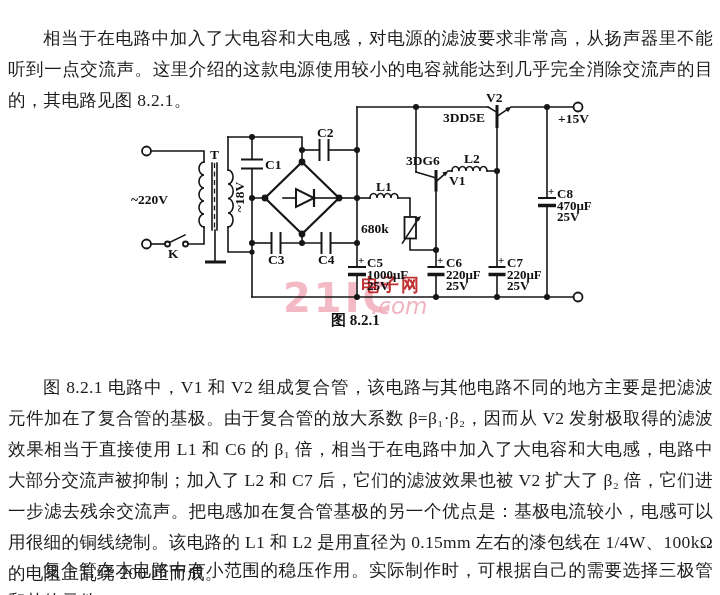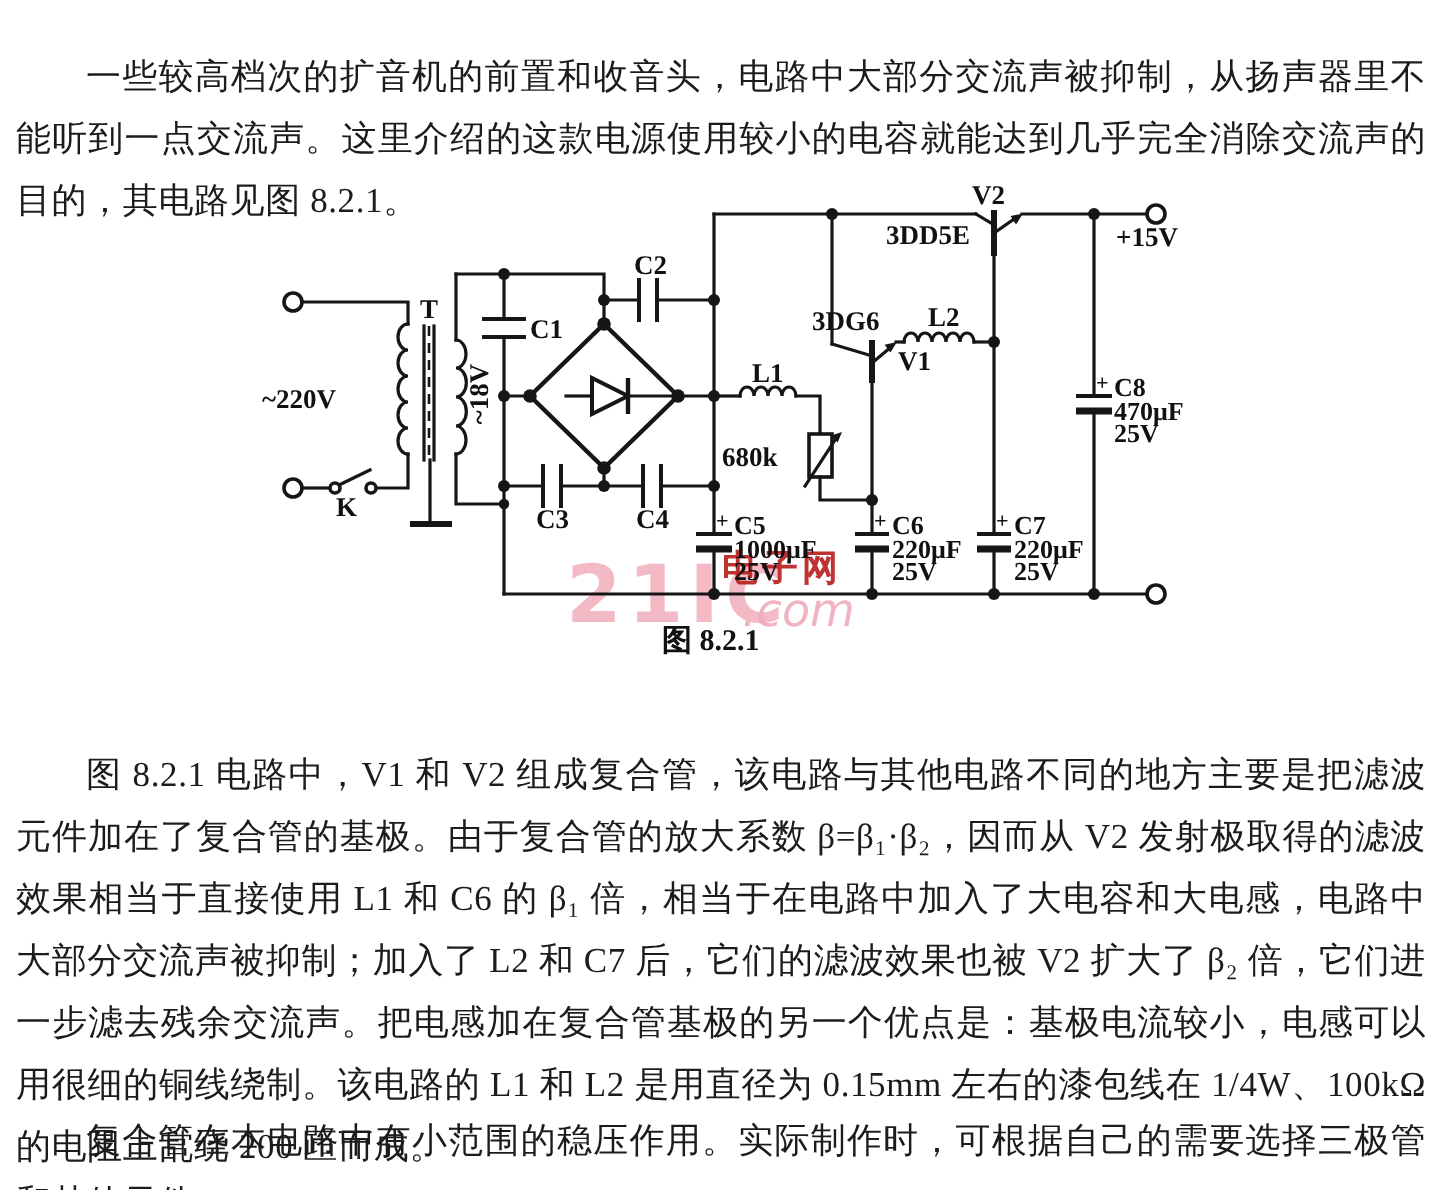--- a/index.html
+++ b/index.html
@@ -36,21 +36,21 @@
   .arrow{fill:#161616;stroke:none;}
   .terminal{fill:#ffffff;stroke:#161616;stroke-width:1.8;}
   .lbl{font-family:"Liberation Serif",serif;font-size:13.5px;font-weight:bold;fill:#111;}
   .lbl-sm{font-family:"Liberation Serif",serif;font-size:13px;font-weight:bold;fill:#111;}
   .plus{font-family:"Liberation Serif",serif;font-size:11px;font-weight:bold;fill:#111;}
   .cap-label{font-family:"Liberation Serif",serif;font-size:15px;font-weight:bold;fill:#111;}
 </style>
 </head>
 <body>
 
-<p class="para" id="p1">一些较高档次的扩音机的前置和收音头，电路中大部分交流声被抑制，从扬声器里不能听到一点交流声。这里介绍的这款电源使用较小的电容就能达到几乎完全消除交流声的目的，其电路见图 8.2.1。</p>
+<p class="para" id="p1">相当于在电路中加入了大电容和大电感，对电源的滤波要求非常高，从扬声器里不能听到一点交流声。这里介绍的这款电源使用较小的电容就能达到几乎完全消除交流声的目的，其电路见图 8.2.1。</p>
 
 <div class="figure">
   <div class="wm wm-brand">21IC</div>
   <div class="wm wm-site">电子网</div>
   <div class="wm wm-com">.com</div>
 
   <svg width="720" height="255" viewBox="0 0 720 255">
 
     <g>
       <circle class="terminal" cx="146.5" cy="66" r="4.5"></circle>

